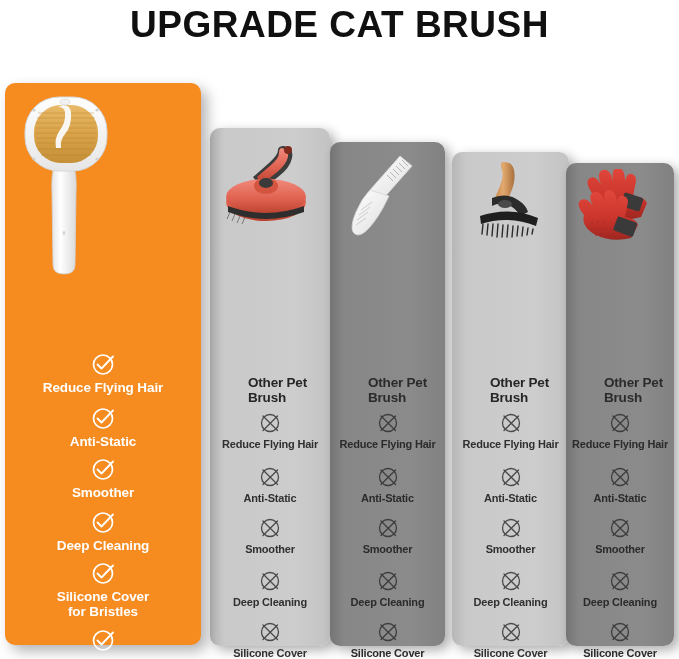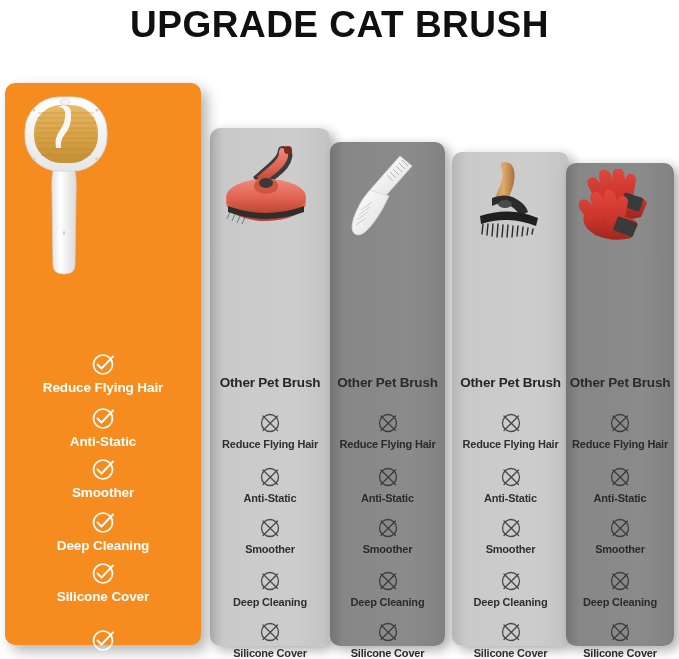--- a/index.html
+++ b/index.html
@@ -41,22 +41,22 @@
   .hero-brush { position: absolute; left: 18px; top: 10px; width: 92px; height: 185px; }
 
   
   .hero-title {
     position: absolute; right: 12px; top: 126px; width: 128px;
     color: #FFF4E3; font-size: 21px; font-weight: bold; line-height: 25px;
     text-align: left;
   }
   .other-title {
     position: absolute; left: 0; width: 100%;
-    text-align: center; color: #262626;
-    font-size: 13.5px; font-weight: bold; letter-spacing: -0.2px;
+    text-align: left; color: #262626;
+    font-size: 13.5px; font-weight: bold; letter-spacing: -0.2px; padding-left: 38px;
   }
 
   
   .feat { position: absolute; left: 0; width: 100%; text-align: center; }
   .feat .ic { display: block; margin: 0 auto 3px auto; }
 
   .hero .feat .lb {
     display: block; color: #ffffff;
     font-size: 13.5px; font-weight: bold; line-height: 15px;
     letter-spacing: -0.1px;
@@ -158,20 +158,21 @@
       </svg>
       <span class="lb">Deep Cleaning</span>
     </div>
 
     <div class="feat" style="top:477px;">
       <svg class="ic" width="26" height="26" viewBox="0 0 26 26">
         <circle cx="13" cy="13.5" r="9.5" fill="none" stroke="#ffffff" stroke-width="1.7"></circle>
         <path d="M7.5 13.5 L11.5 17.5 L23 5.5" fill="none" stroke="#ffffff" stroke-width="1.9" stroke-linecap="round" stroke-linejoin="round"></path>
       </svg>
       <span class="lb">Silicone Cover</span>
+      <span class="lb">for Bristles</span>
     </div>
 
     <div class="feat" style="top:544px;">
       <svg class="ic" width="26" height="26" viewBox="0 0 26 26">
         <circle cx="13" cy="13.5" r="9.5" fill="none" stroke="#ffffff" stroke-width="1.7"></circle>
         <path d="M7.5 13.5 L11.5 17.5 L23 5.5" fill="none" stroke="#ffffff" stroke-width="1.9" stroke-linecap="round" stroke-linejoin="round"></path>
       </svg>
       <span class="lb">Anti-slip</span>
 
     </div>

